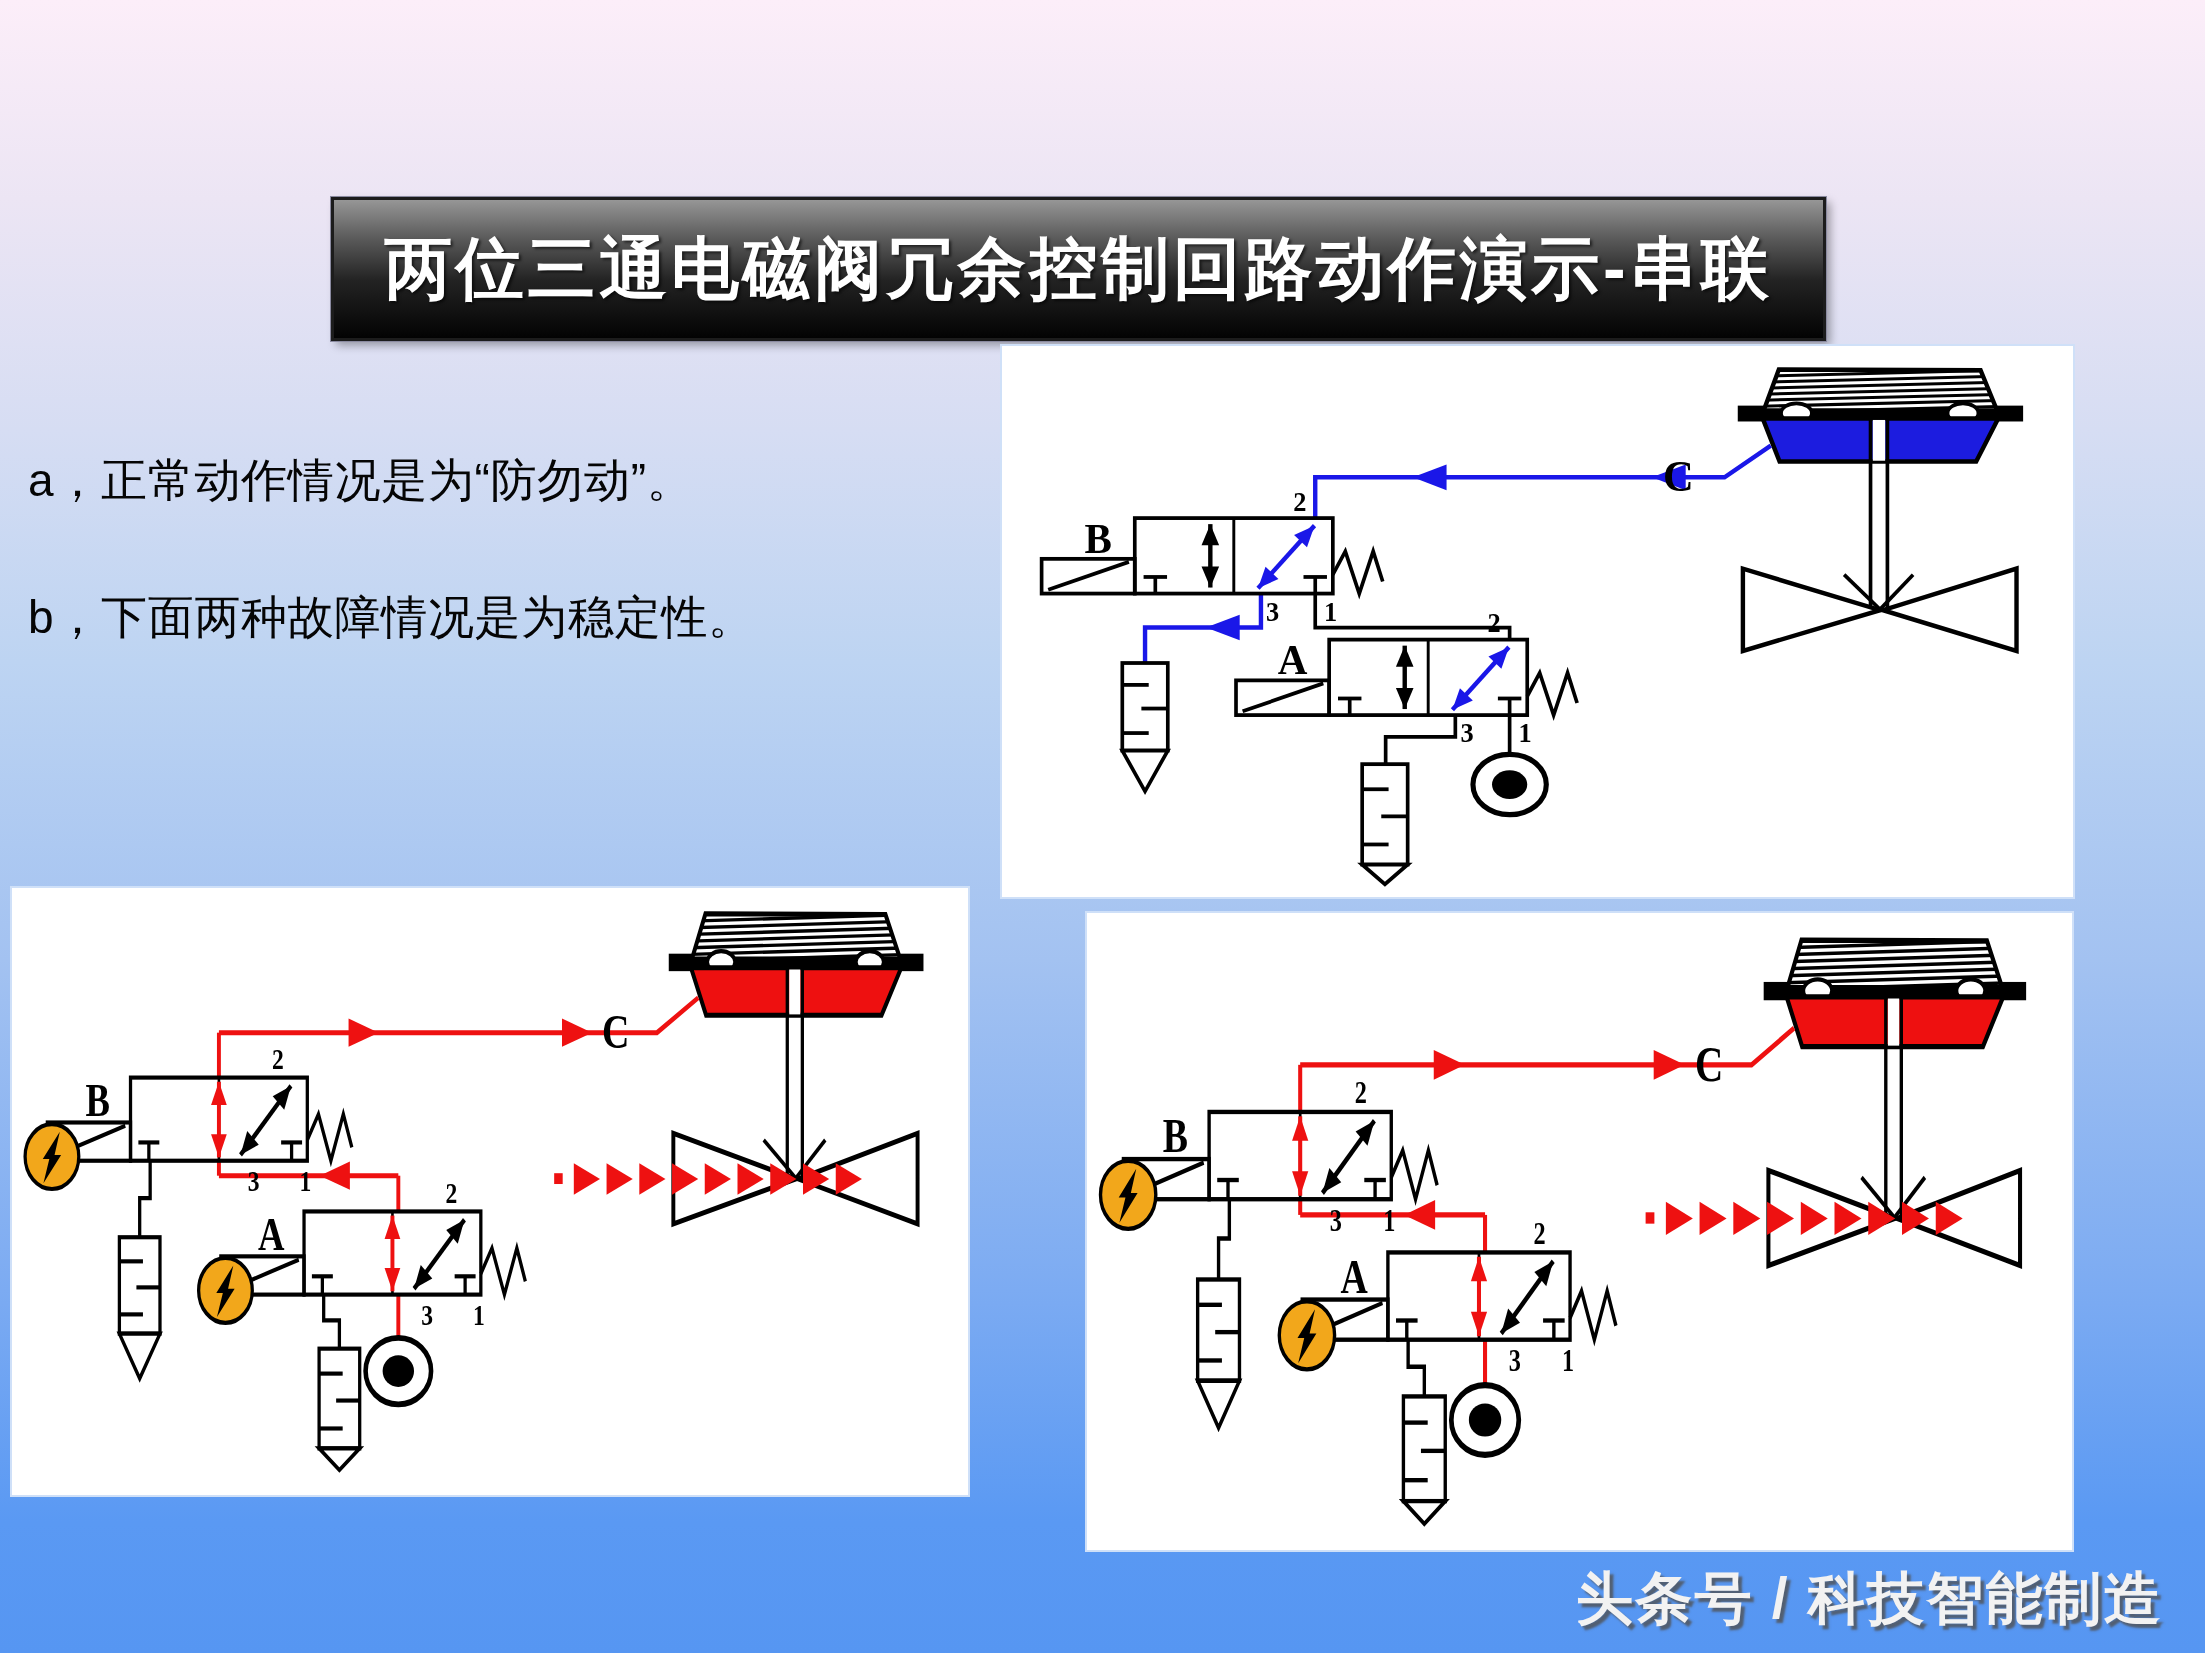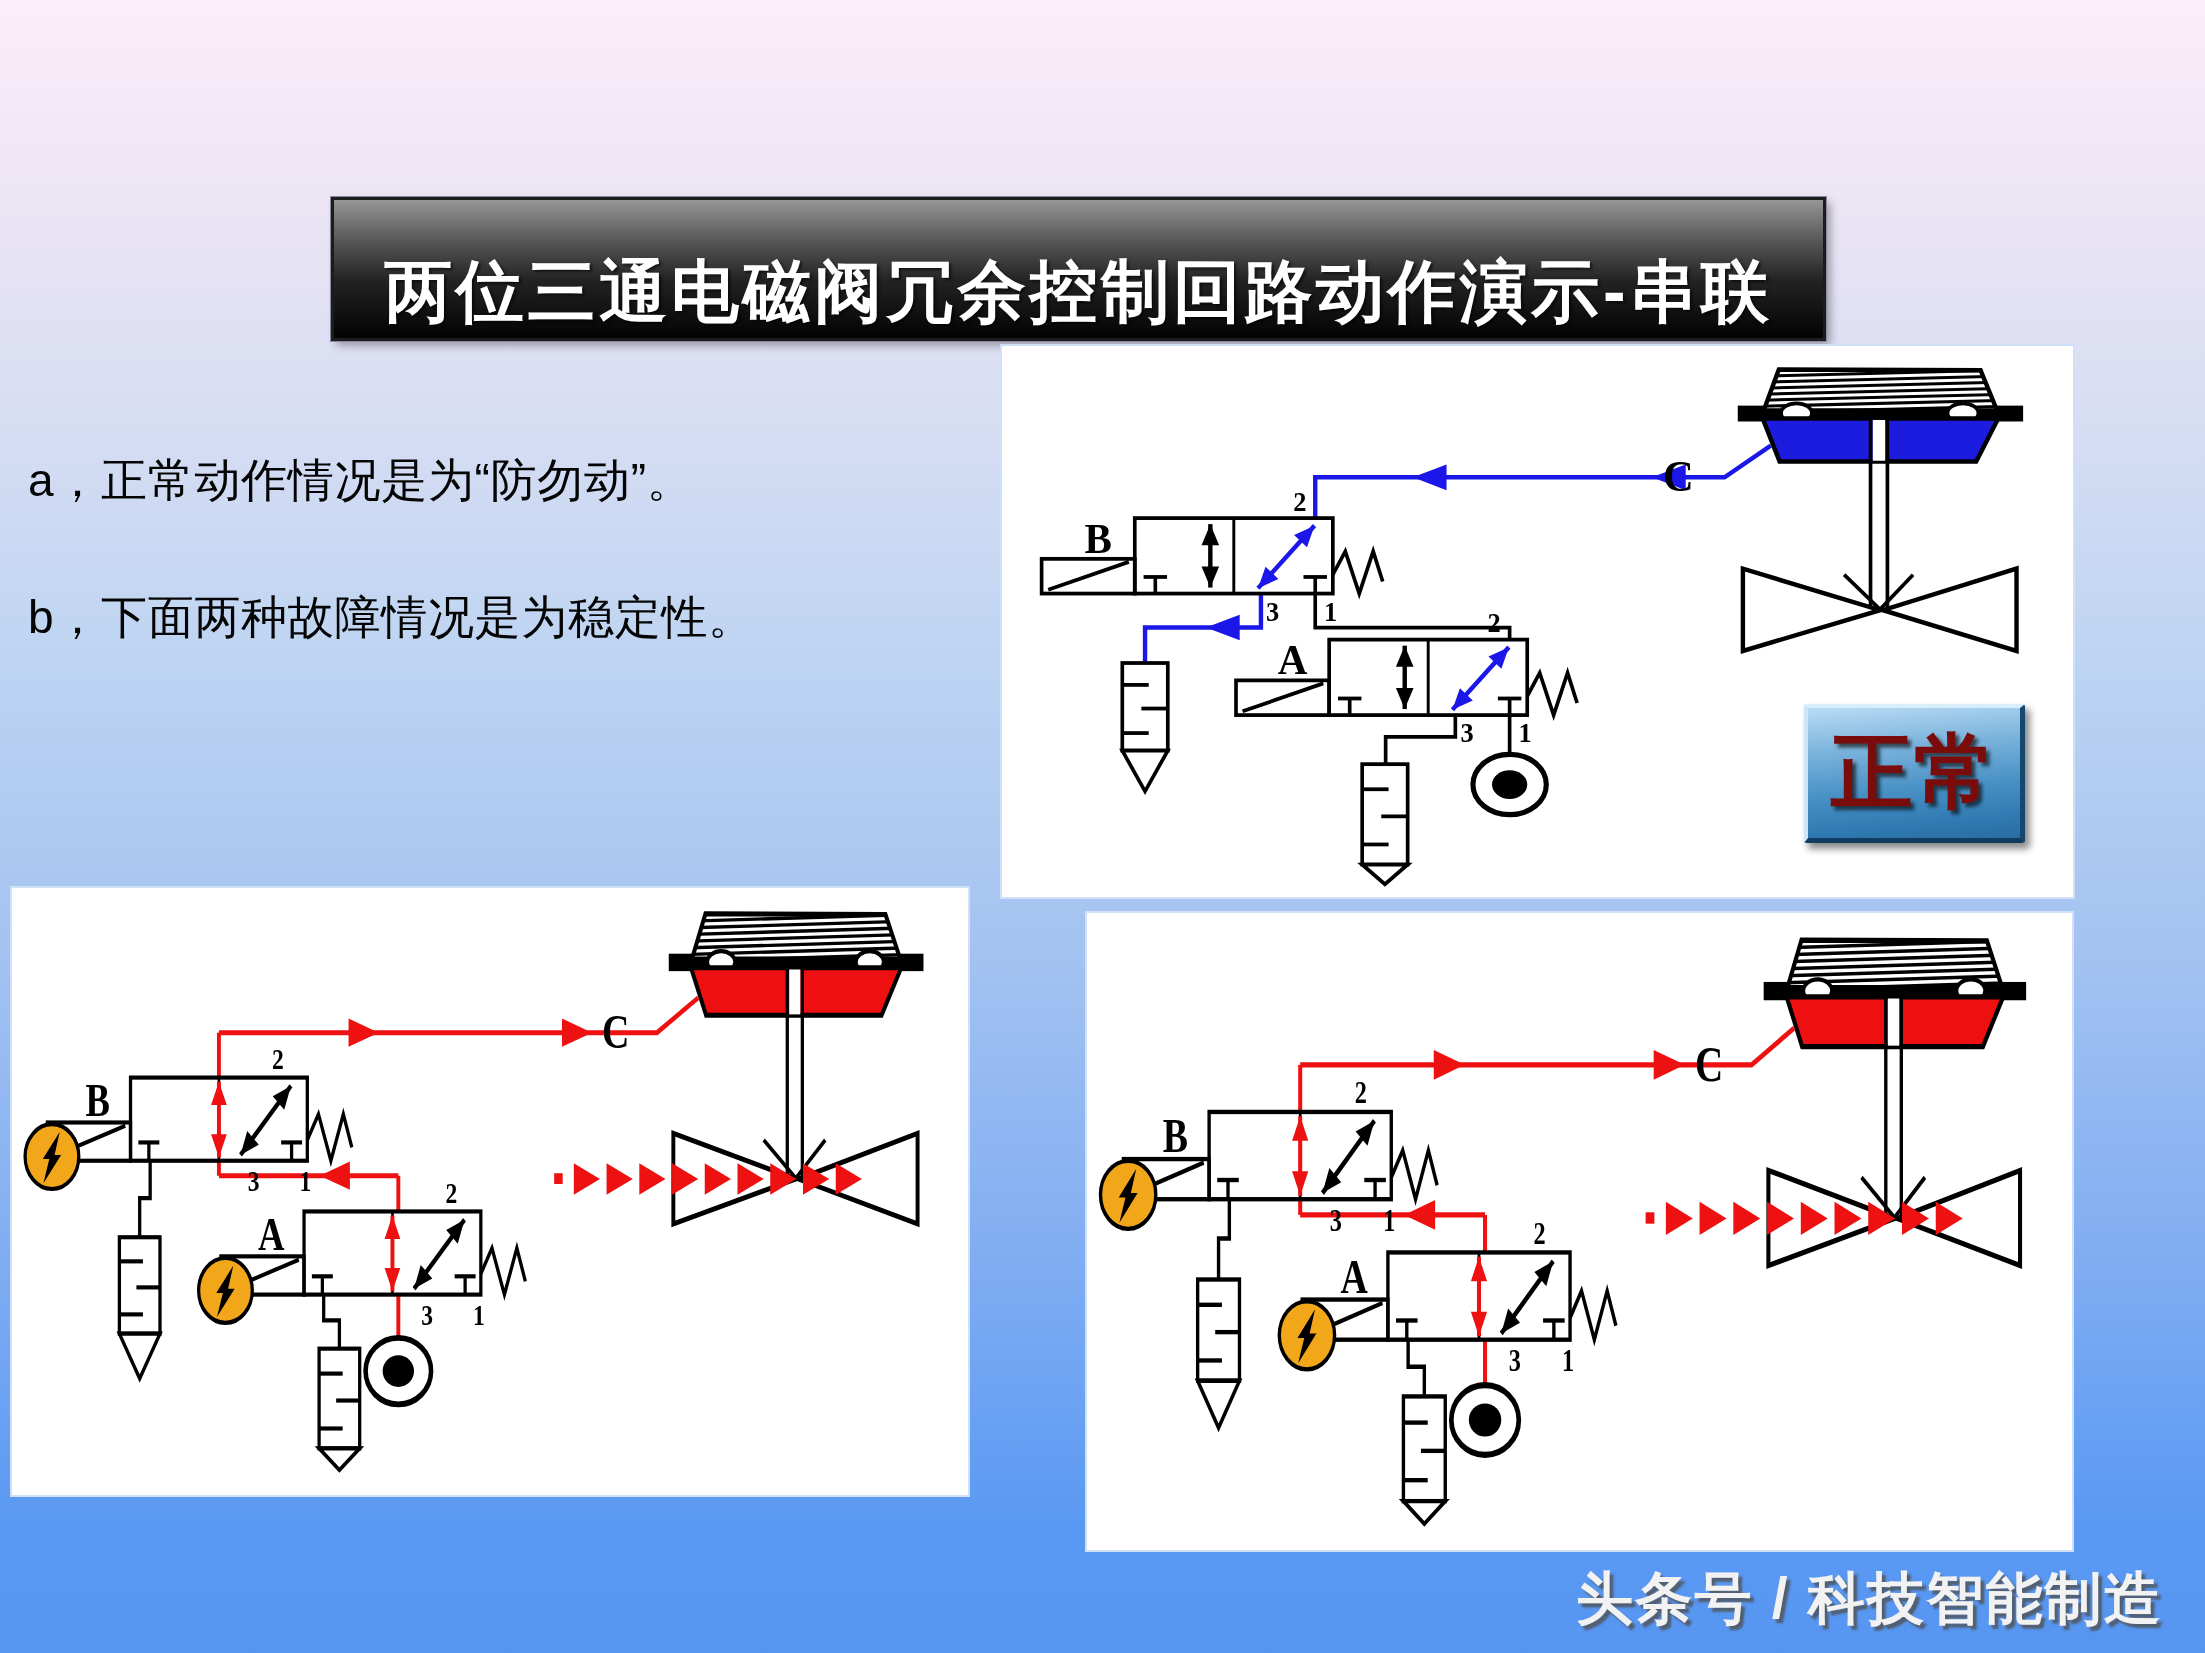--- a/index.html
+++ b/index.html
@@ -11,21 +11,21 @@
       #fceef9 0%, #ece5f4 12%, #d6ddf3 26%, #bdd4f2 40%,
       #a3c2f1 58%, #7cabf2 78%, #5a99f3 92%, #5696f2 100%);
     font-family:"Liberation Sans","DejaVu Sans",sans-serif;
   }
   .title-banner{
     position:absolute;left:331px;top:197px;width:1495px;height:144px;
     background:linear-gradient(180deg,#969696 0%,#5a5a5a 28%,#232323 58%,#030303 100%);
     border:3.7px solid #1c1c1c;
     outline:1.5px solid #8a8aa0;
     box-shadow:5.1px 5.1px 8.8px rgba(0,0,0,0.35);
-    display:flex;align-items:flex-end;justify-content:center;
+    display:flex;align-items:center;justify-content:center;
     box-sizing:border-box;
   }
   .title-banner span{
     color:#ffffff;font-size:68px;font-weight:bold;letter-spacing:3.7px;
     text-shadow:2.2px 2.2px 2.9px rgba(0,0,0,0.6);
     white-space:nowrap;
   }
   .note{
     position:absolute;left:28px;color:#050505;font-size:46px;
     letter-spacing:0.7px;white-space:nowrap;
@@ -177,23 +177,20 @@
           <polygon points="0,0 -28,-12 -28,12" fill="#1a17e8" transform="translate(691 399) rotate(-47.147585428298505)"></polygon>
           <polygon points="0,0 -28,-12 -28,12" fill="#1a17e8" transform="translate(614 482) rotate(132.8524145717015)"></polygon>
           <text x="671" y="379" font-size="36" font-family="&quot;Liberation Serif&quot;,&quot;DejaVu Serif&quot;,serif" font-weight="bold" text-anchor="middle" fill="#000">2</text>
           <text x="634" y="525" font-size="36" font-family="&quot;Liberation Serif&quot;,&quot;DejaVu Serif&quot;,serif" font-weight="bold" text-anchor="middle" fill="#000">3</text>
           <text x="713" y="525" font-size="36" font-family="&quot;Liberation Serif&quot;,&quot;DejaVu Serif&quot;,serif" font-weight="bold" text-anchor="middle" fill="#000">1</text>
         </g>
         <g>
           <text x="922" y="192" font-size="58" font-family="&quot;Liberation Serif&quot;,&quot;DejaVu Serif&quot;,serif" font-weight="bold" text-anchor="middle" fill="#000">C</text>
         </g>
       </svg>
-    <div class="state-button">
-      <span>正常</span>
-    </div>
   </div>
 
   <div class="panel" id="panel-fault-a">
     <svg id="svg-fault-a" viewBox="0 0 1460 730" preserveAspectRatio="none">
         <g>
           <polygon points="1059,31 1334,32 1358,89 1037,89" fill="#fff" stroke="#000" stroke-width="6"></polygon>
           <g clip-path="url(#hp-fault-a)">
             <line x1="1030" y1="40" x2="1365" y2="32" stroke="#000" stroke-width="4"></line>
             <line x1="1030" y1="48" x2="1365" y2="40" stroke="#000" stroke-width="4"></line>
             <line x1="1030" y1="56" x2="1365" y2="48" stroke="#000" stroke-width="4"></line>

